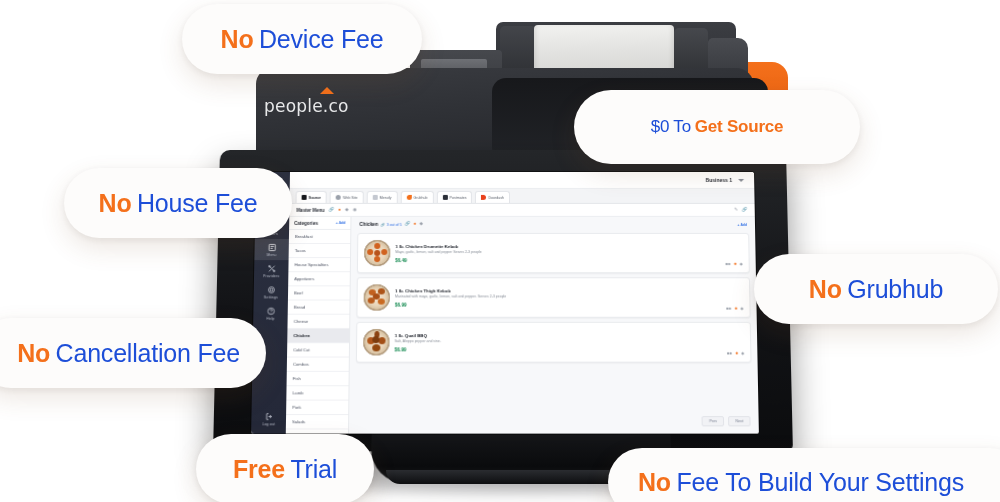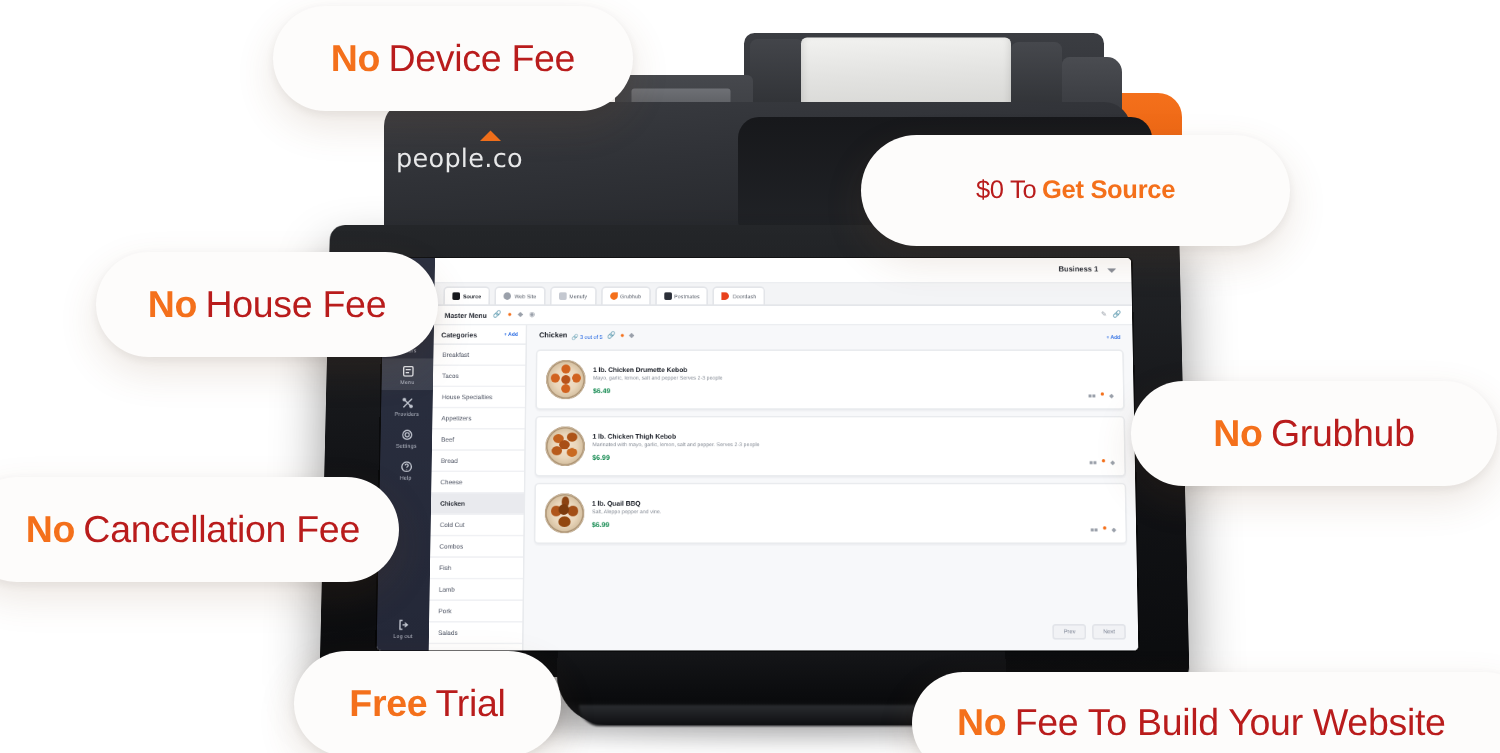--- a/index.html
+++ b/index.html
@@ -241,21 +241,21 @@
     background:#fdfcfb;
     border-radius:40px;
     display:flex;align-items:center;justify-content:center;
     white-space:nowrap;
     font-weight:600;
     letter-spacing:-0.2px;
     color:#1b1b1d;
     box-shadow:0 10px 26px rgba(120,80,40,.14), 0 2px 8px rgba(0,0,0,.07);
   }
   .pill .hl{ color:#F4701B; font-weight:800; margin-right:.22em; }
-  .pill .rest{ font-weight:500; color:#b91c1c;text-align:center; }
+  .pill .rest{ font-weight:500; color:#1d4ed8;text-align:center; }
   .pill.rev .hl{ margin-right:0; margin-left:.22em; }
 
   
   #pill-device      { left:182px; top:4px;    width:240px; height:70px;  font-size:25px; }
   #pill-getstarted  { left:574px; top:90px;   width:286px; height:74px;  font-size:17px; }
   #pill-setup       { left:64px;  top:168px;  width:228px; height:70px;  font-size:25px; }
   #pill-contract    { left:754px; top:254px;  width:244px; height:70px;  font-size:25px; }
   #pill-cancel      { left:-24px; top:318px;  width:290px; height:70px;  font-size:25px; }
   #pill-freetrial   { left:196px; top:434px;  width:178px; height:70px;  font-size:25px; }
   #pill-website     { left:608px; top:448px;  width:416px; height:68px;  font-size:25px; }
@@ -575,16 +575,16 @@
     <span class="rest">Cancellation Fee</span>
   </div>
 
   <div class="pill" id="pill-freetrial">
     <span class="hl">Free</span>
     <span class="rest">Trial</span>
   </div>
 
   <div class="pill" id="pill-website">
     <span class="hl">No</span>
-    <span class="rest">Fee To Build Your Website</span>
+    <span class="rest">Fee To Build Your Settings</span>
   </div>
 
 </div>
 
 </body></html>

